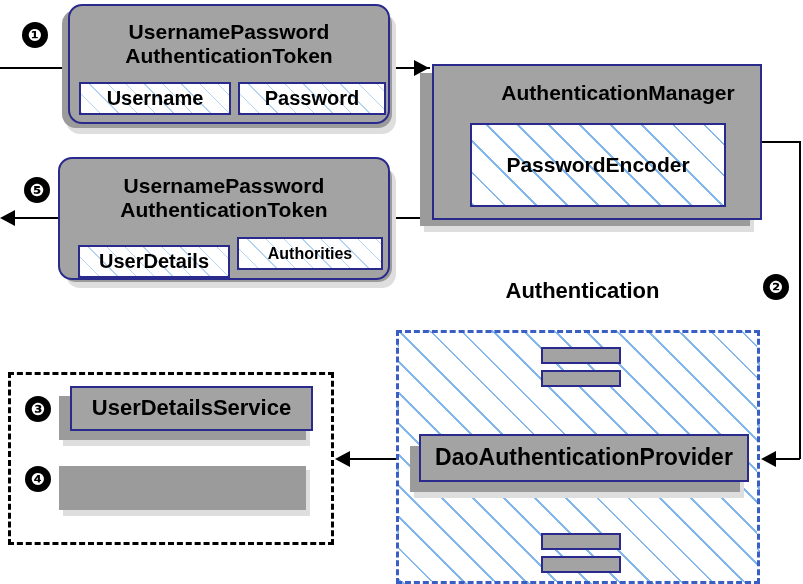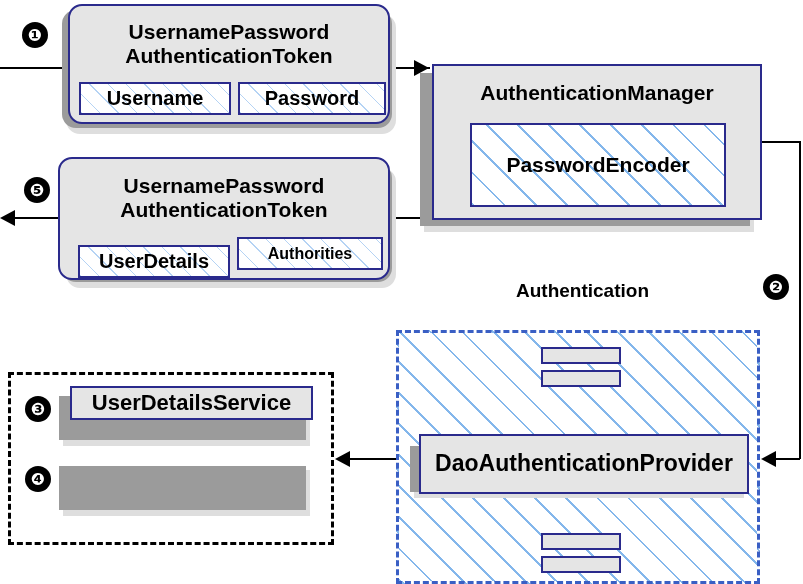--- a/index.html
+++ b/index.html
@@ -22,21 +22,21 @@
     text-align:center;line-height:1.12;
   }
 
   
   .shadow-dk{position:absolute;background:#9b9b9b;}
   .shadow-lt{position:absolute;background:#dedede;}
 
   
   .node{
     position:absolute;
-    background:#e5e5e5;
+    background:#a3a3a3;
     border:2px solid #2a2a8c;
     color:#000000;
     font-weight:bold;
     box-sizing:border-box;
   }
   .node.rounded{border-radius:14px;}
 
   
   .slot{
     position:absolute;
@@ -166,56 +166,56 @@
   </div>
 
   <div class="badge" style="left:24px;top:177px;">
     <span>❺</span>
   </div>
 
   <div class="shadow-lt" style="left:424px;top:77px;width:330px;height:155px;"></div>
   <div class="shadow-dk" style="left:420px;top:73px;width:330px;height:153px;"></div>
 
   <div class="node" style="left:432px;top:64px;width:330px;height:156px;">
-    <div class="abs ctr" style="left:0;top:10px;width:100%;height:34px;font-size:21px;">
+    <div class="abs ctr" style="left:0;top:10px;width:100%;height:34px;font-size:21px;padding-left:21px;">
       <span>AuthenticationManager</span>
     </div>
     <div class="hatch-box solid-border ctr" style="left:36px;top:57px;width:256px;height:84px;font-size:21px;font-weight:bold;">
       <span>PasswordEncoder</span>
     </div>
   </div>
 
-  <div class="label ctr" style="left:460px;top:265px;width:245px;height:52px;font-size:19px;flex-direction:row;">
+  <div class="label ctr" style="left:460px;top:265px;width:245px;height:52px;font-size:22px;flex-direction:row;">
     <span>Authentication</span>
   </div>
 
   <div class="badge" style="left:763px;top:274px;">
     <span>❷</span>
   </div>
 
   <div class="hatch-box dashed-border" style="left:396px;top:330px;width:364px;height:254px;"></div>
 
   <div class="node" style="left:541px;top:347px;width:80px;height:17px;border-width:2px;"></div>
   <div class="node" style="left:541px;top:370px;width:80px;height:17px;border-width:2px;"></div>
 
   <div class="shadow-lt" style="left:414px;top:450px;width:330px;height:48px;"></div>
   <div class="shadow-dk" style="left:410px;top:446px;width:330px;height:46px;"></div>
 
-  <div class="node ctr" style="left:419px;top:434px;width:330px;height:60px;font-size:23px;">
+  <div class="node ctr" style="left:419px;top:434px;width:330px;height:48px;font-size:23px;">
     <span>DaoAuthenticationProvider</span>
   </div>
 
   <div class="node" style="left:541px;top:533px;width:80px;height:17px;border-width:2px;"></div>
   <div class="node" style="left:541px;top:556px;width:80px;height:17px;border-width:2px;"></div>
 
   <div class="group-dotted" style="left:8px;top:372px;width:326px;height:173px;"></div>
 
   <div class="shadow-lt" style="left:63px;top:400px;width:247px;height:46px;"></div>
   <div class="shadow-dk" style="left:59px;top:396px;width:247px;height:44px;"></div>
-  <div class="node ctr" style="left:70px;top:386px;width:243px;height:34px;font-size:22px;">
+  <div class="node ctr" style="left:70px;top:386px;width:243px;height:45px;font-size:22px;">
     <span>UserDetailsService</span>
   </div>
   <div class="badge" style="left:25px;top:396px;">
     <span>❸</span>
   </div>
 
   <div class="shadow-lt" style="left:63px;top:470px;width:247px;height:46px;"></div>
   <div class="shadow-dk" style="left:59px;top:466px;width:247px;height:44px;"></div>
   <div class="badge" style="left:25px;top:466px;">
     <span>❹</span>

